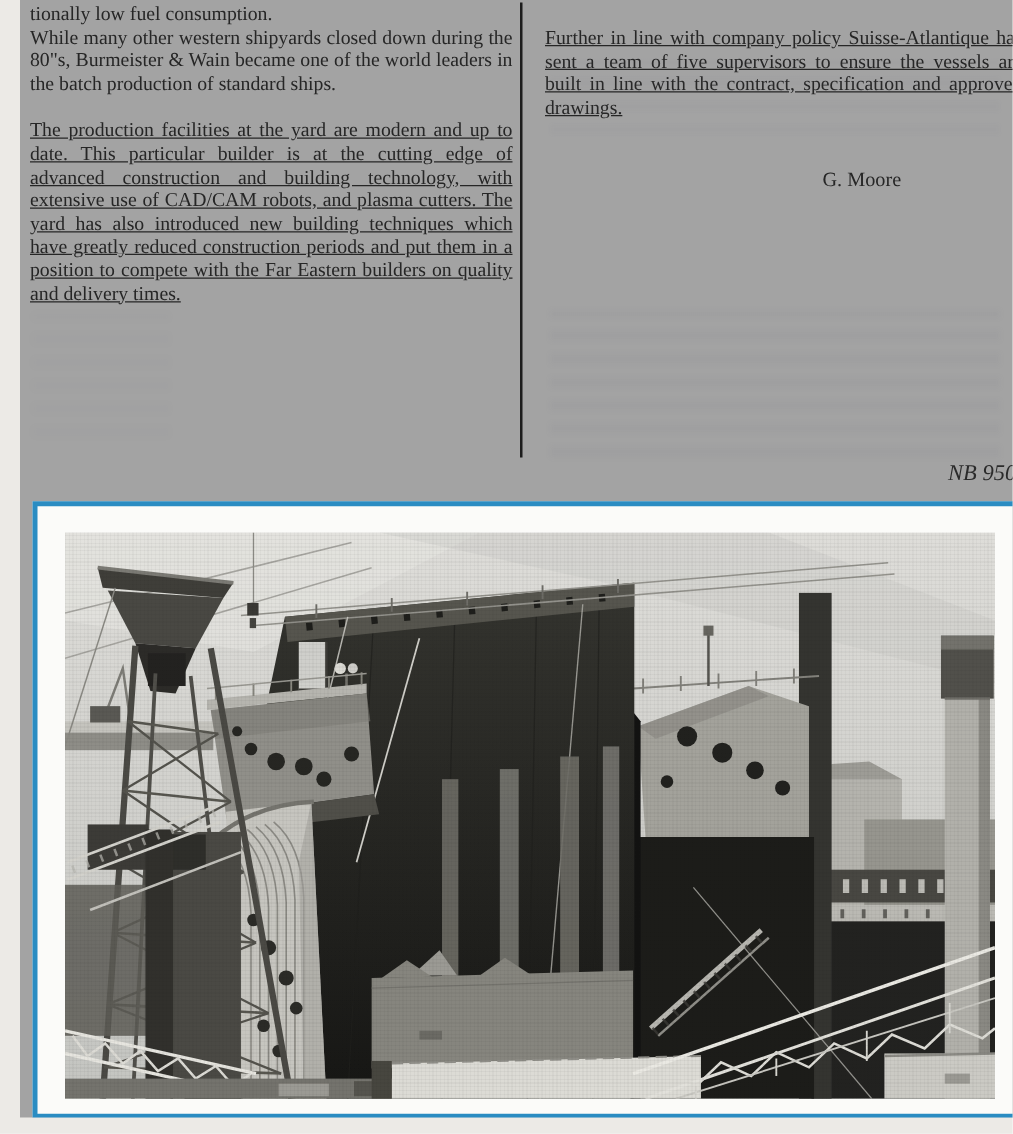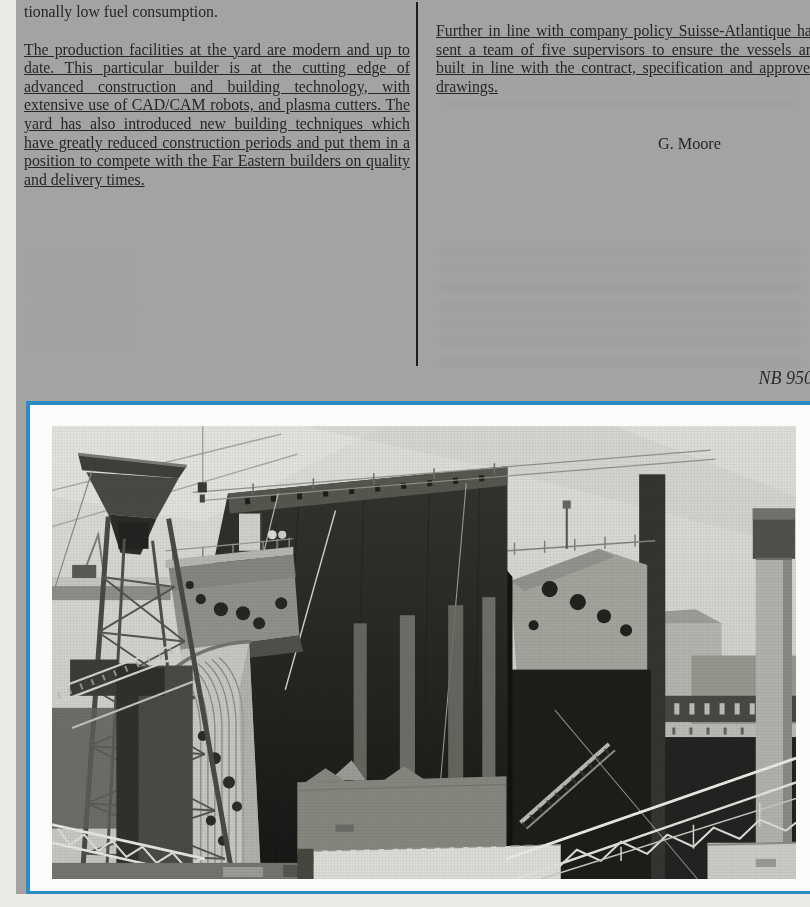--- a/index.html
+++ b/index.html
@@ -51,20 +51,21 @@
   .ghost-c { left:10px;  top:250px; width:110px; height:100px; opacity:.6; }
 </style>
 </head>
 <body>
 
 <div class="page">
 
   <div class="columns">
     <div class="col col-left">
       <p>tionally low fuel consumption.</p>
+      <p>While many other western shipyards closed down during the 80"s, Burmeister &amp; Wain became one of the world leaders in the batch production of standard ships.</p>
       <p class="gap">The production facilities at the yard are modern and up to date. This particular builder is at the cutting edge of advanced construction and building technology, with extensive use of CAD/CAM robots, and plasma cutters. The yard has also introduced new building techniques which have greatly reduced construction periods and put them in a position to compete with the Far Eastern builders on quality and delivery times.</p>
     </div>
     <div class="col col-right">
       <p class="gap">Further in line with company policy Suisse-Atlantique has sent a team of five supervisors to ensure the vessels are built in line with the contract, specification and approved drawings.</p>
       <div class="signature">G. Moore</div>
     </div>
   </div>
 
   <div class="divider"></div>
 

